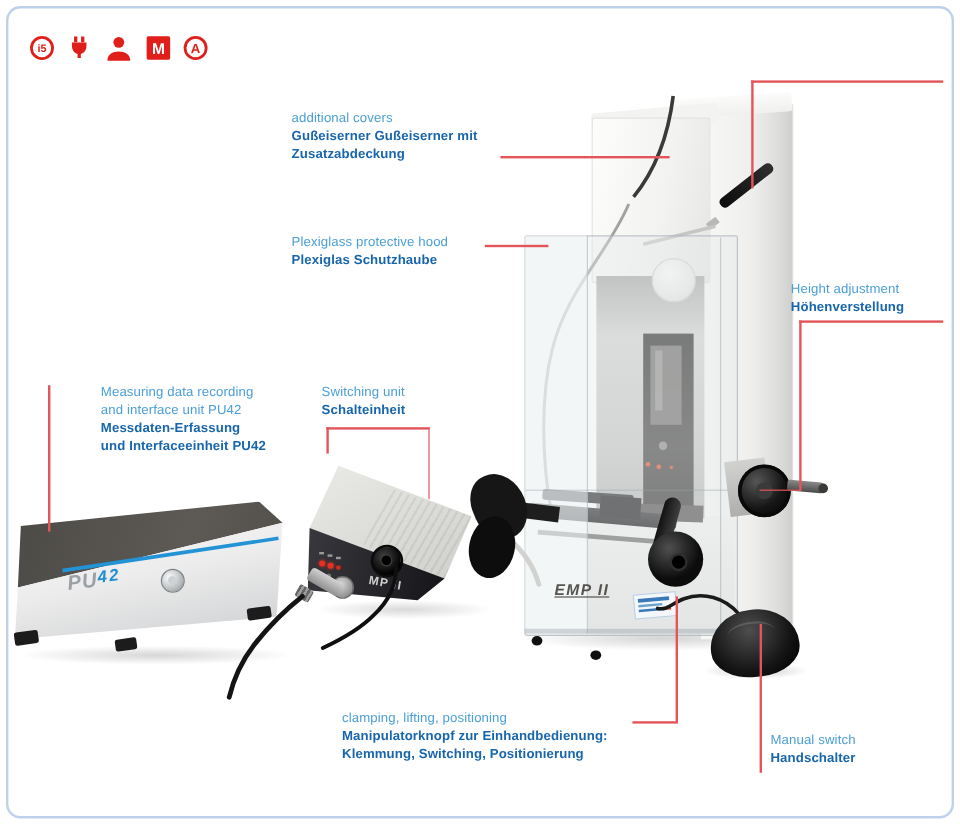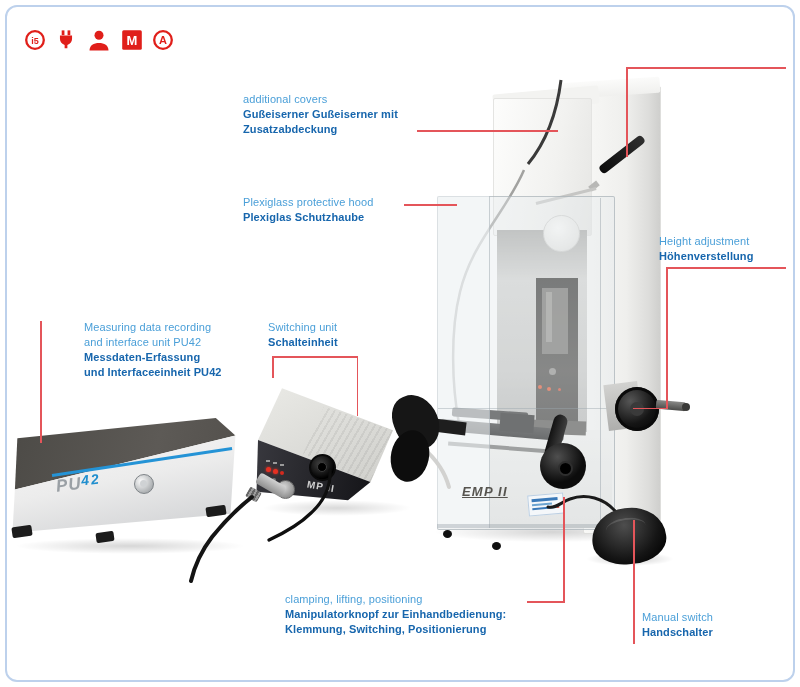--- a/index.html
+++ b/index.html
@@ -211,18 +211,18 @@
     <div class="en">Switching unit</div>
     <div class="de">Schalteinheit</div>
   </div>
 
   <div class="lbl" style="left:285px;top:592px;">
     <div class="en">clamping, lifting, positioning</div>
     <div class="de">Manipulatorknopf zur Einhandbedienung:</div>
     <div class="de">Klemmung, Switching, Positionierung</div>
   </div>
 
-  <div class="lbl" style="left:642px;top:610px;">
+  <div class="lbl" style="left:642px;top:610px;text-align:center;">
     <div class="en">Manual switch</div>
     <div class="de">Handschalter</div>
   </div>
 
 </div>
 
 </body></html>

